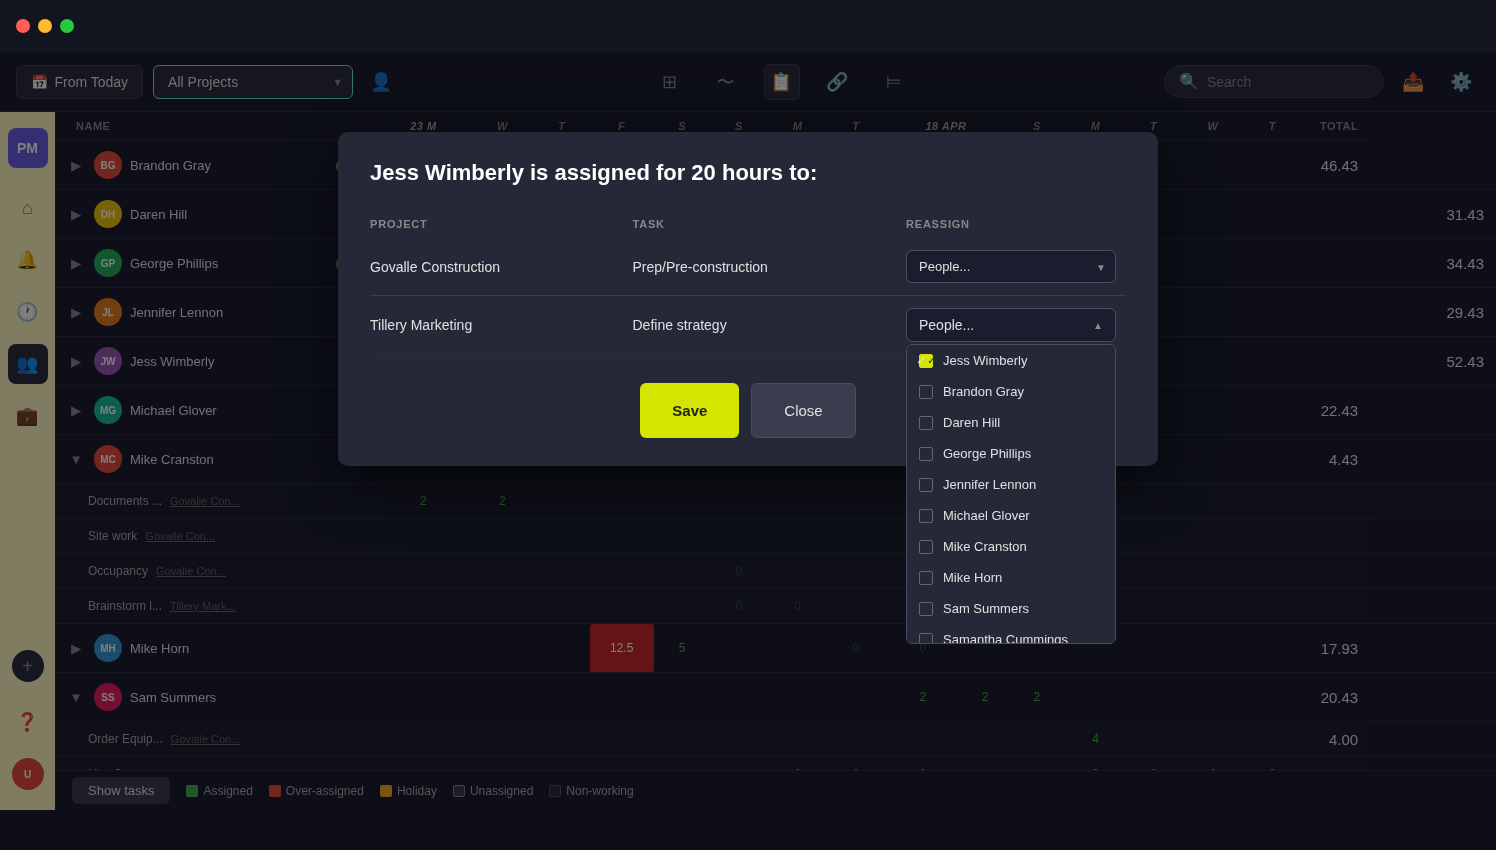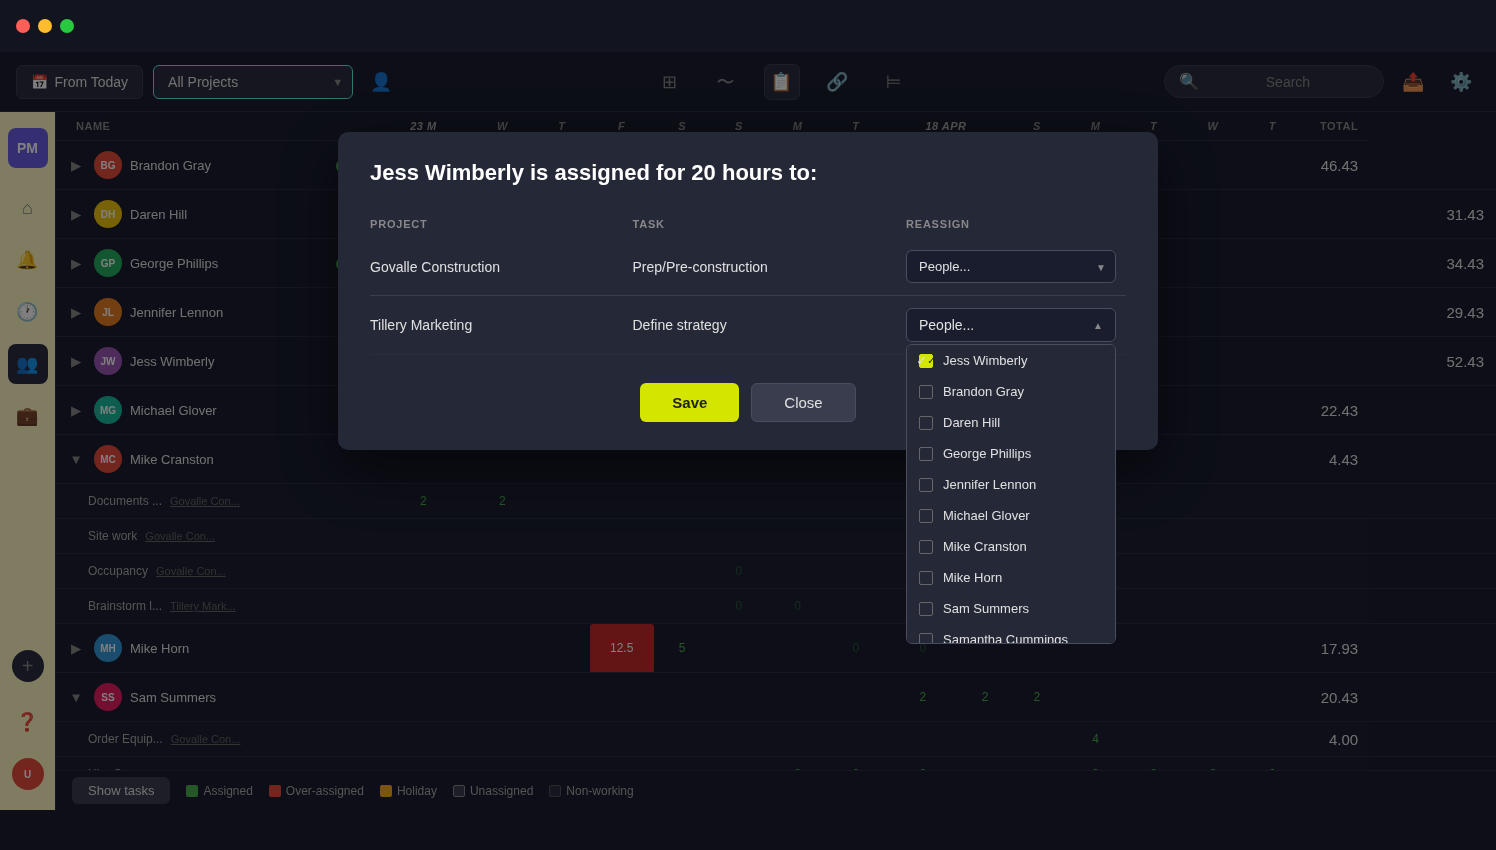--- a/index.html
+++ b/index.html
@@ -111,21 +111,20 @@
       gap: 8px;
       width: 220px;
     }
     .search-box input {
       background: none;
       border: none;
       color: #84cc16;
       font-size: 14px;
       outline: none;
       width: 100%;
-      text-align: center;
     }
     .search-box input::placeholder { color: #888; }
 
     
     .main-layout {
       display: flex;
       height: calc(850px - 52px - 60px - 40px);
     }
 
     
@@ -407,21 +406,21 @@
       padding: 10px 32px;
       border-radius: 6px;
       font-size: 15px;
       font-weight: 600;
       cursor: pointer;
     }
     .btn-close {
       background: #3a3d4e;
       border: 1px solid #4a4d5e;
       color: #e0e0e0;
-      padding: 10px 32px;
+      padding: 18px 32px;
       border-radius: 6px;
       font-size: 15px;
       cursor: pointer;
     }
 
     
     .dropdown-list {
       background: #252837;
       border: 1px solid #4a4d5e;
       border-radius: 6px;

